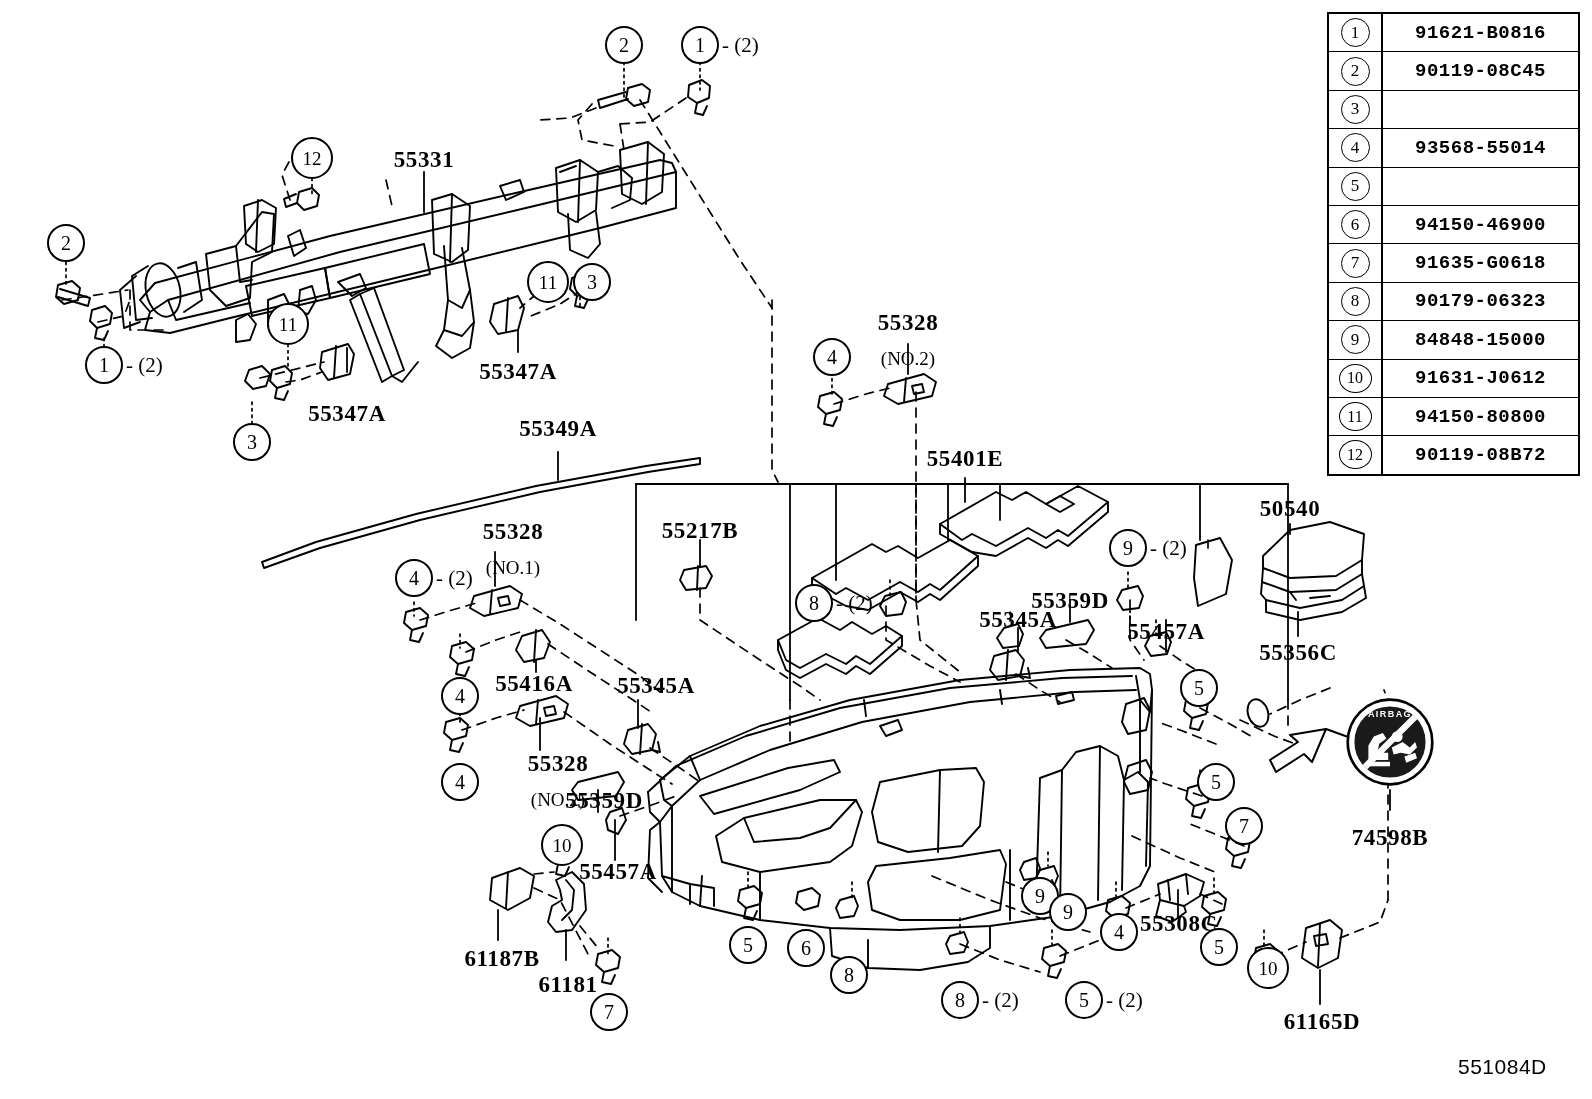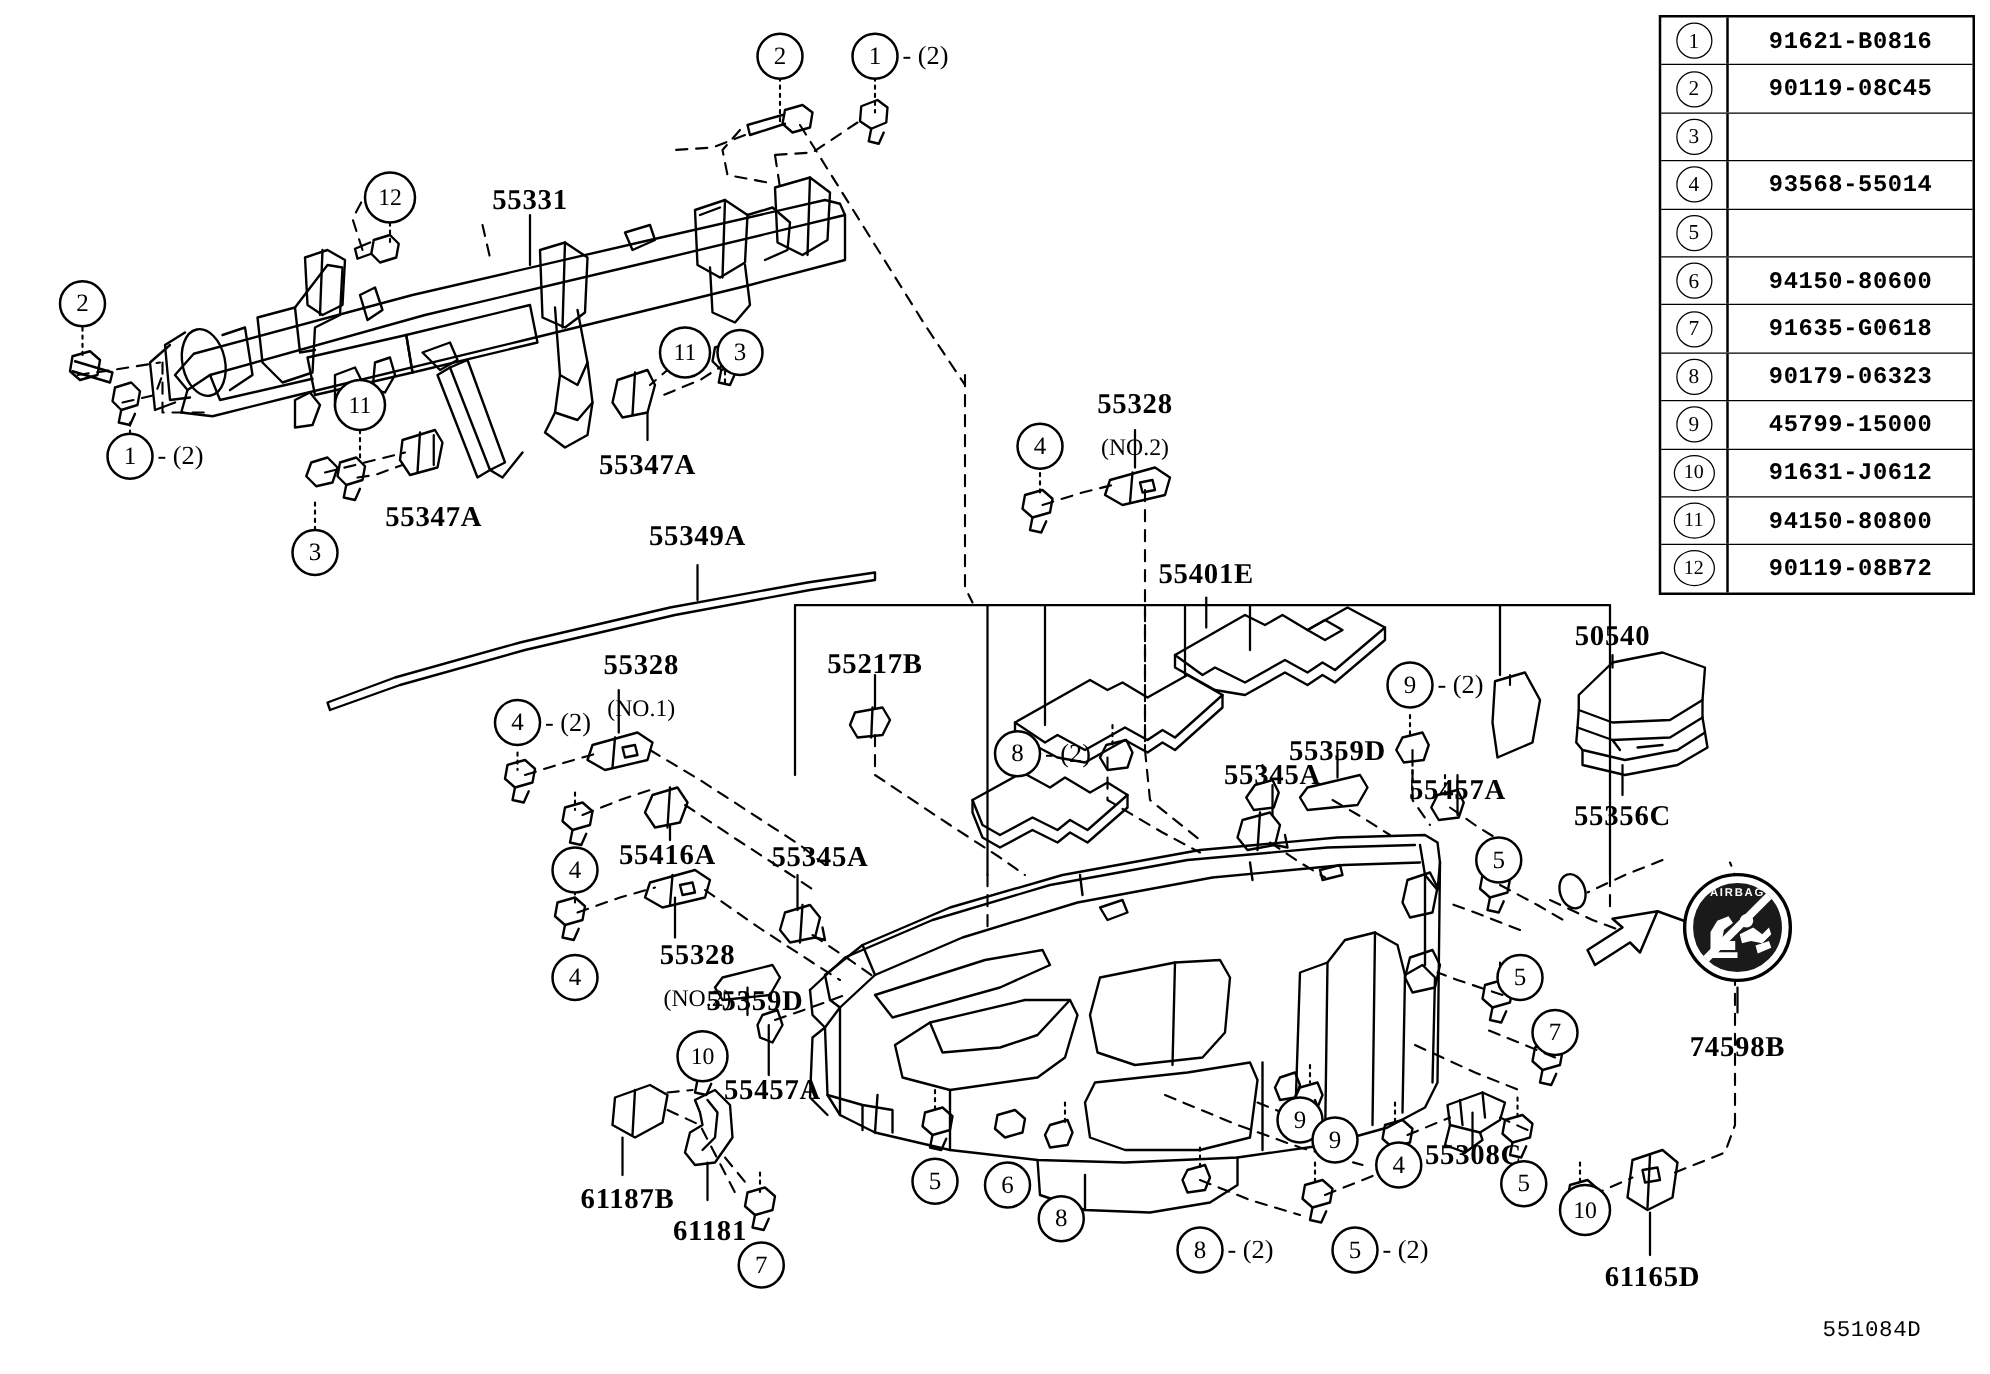--- a/index.html
+++ b/index.html
@@ -34,22 +34,22 @@
   #legend .lnum i{display:flex;align-items:center;justify-content:center;font-style:normal;
                   width:27px;height:27px;border:1.6px solid #000;border-radius:50%;
                   font-family:"Liberation Serif",serif;font-size:17px;}
   #legend .lnum i.w{width:31px;height:27px;border-radius:50%;font-size:16px;}
   #legend .lcode{flex:1;display:flex;align-items:center;justify-content:center;
                  font-family:"Liberation Mono",monospace;font-weight:bold;font-size:19px;
                  letter-spacing:.5px;}
 
   
   #airbag{position:absolute;left:1345px;top:697px;width:90px;height:90px;z-index:7;}
-  #diagid{position:absolute;left:1458px;top:1055px;font-family:Liberation Mono, monospace;
-          font-size:18px;letter-spacing:.5px;}
+  #diagid{position:absolute;left:1458px;top:1055px;font-family:Liberation Sans, sans-serif;
+          font-size:21px;letter-spacing:.5px;}
 </style>
 </head>
 <body>
 
 <div id="stage">
 
   <svg class="art" viewBox="0 0 1592 1099">
     <g fill="none" stroke="#000" stroke-width="1.9" stroke-linejoin="round" stroke-linecap="round">
 
       <g>
@@ -659,39 +659,39 @@
     </div>
     <div class="lrow">
       <div class="lnum">
           <i>5</i>
         </div>
     </div>
     <div class="lrow">
       <div class="lnum">
           <i>6</i>
         </div>
-      <div class="lcode">94150-80600</div>
+      <div class="lcode">94150-46900</div>
     </div>
     <div class="lrow">
       <div class="lnum">
           <i>7</i>
         </div>
       <div class="lcode">91635-G0618</div>
     </div>
     <div class="lrow">
       <div class="lnum">
           <i>8</i>
         </div>
       <div class="lcode">90179-06323</div>
     </div>
     <div class="lrow">
       <div class="lnum">
           <i>9</i>
         </div>
-      <div class="lcode">45799-15000</div>
+      <div class="lcode">84848-15000</div>
     </div>
     <div class="lrow">
       <div class="lnum">
           <i class="w">10</i>
         </div>
       <div class="lcode">91631-J0612</div>
     </div>
     <div class="lrow">
       <div class="lnum">
           <i class="w">11</i>

